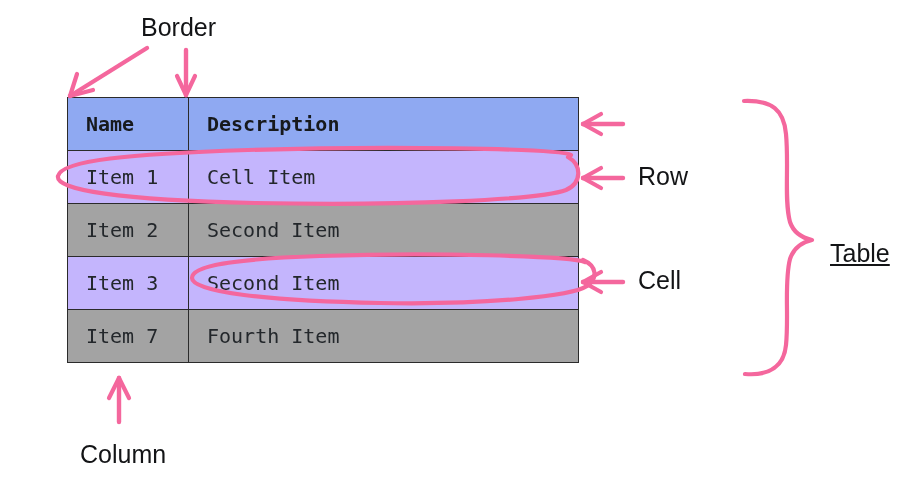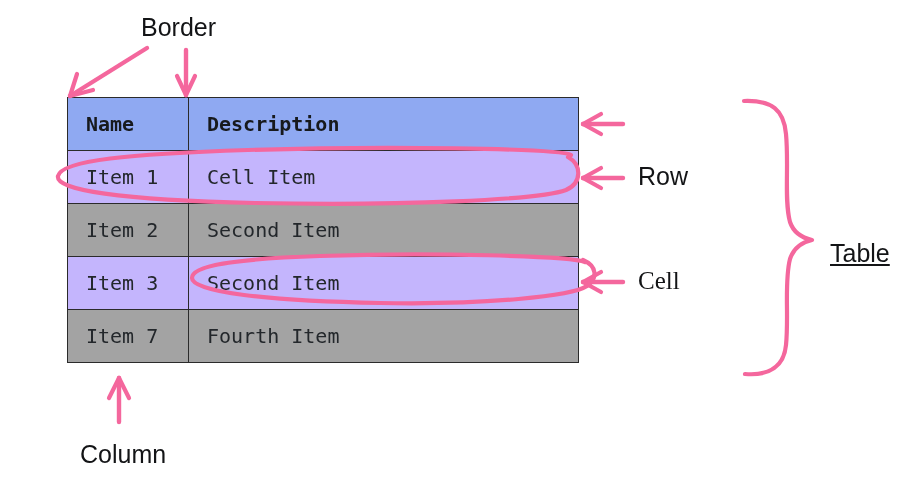--- a/index.html
+++ b/index.html
@@ -72,21 +72,21 @@
     font-family: "Liberation Sans", sans-serif;
     font-size: 25px;
     color: #131416;
     white-space: nowrap;
     line-height: 1;
     text-align: center;
   }
   #label-border { left: 141px; top: 15px; }
   #label-header { left: 638px; top: 110px; }
   #label-row    { left: 638px; top: 164px; }
-  #label-cell   { left: 638px; top: 268px; font-family: Liberation Serif, serif; }
+  #label-cell   { left: 638px; top: 268px; }
   #label-table  { left: 830px; top: 241px; text-decoration: underline; }
   #label-column { left: 80px;  top: 442px; }
 </style>
 </head>
 <body>
 
 <div id="stage">
 
   <table class="data-table">
     <colgroup>

